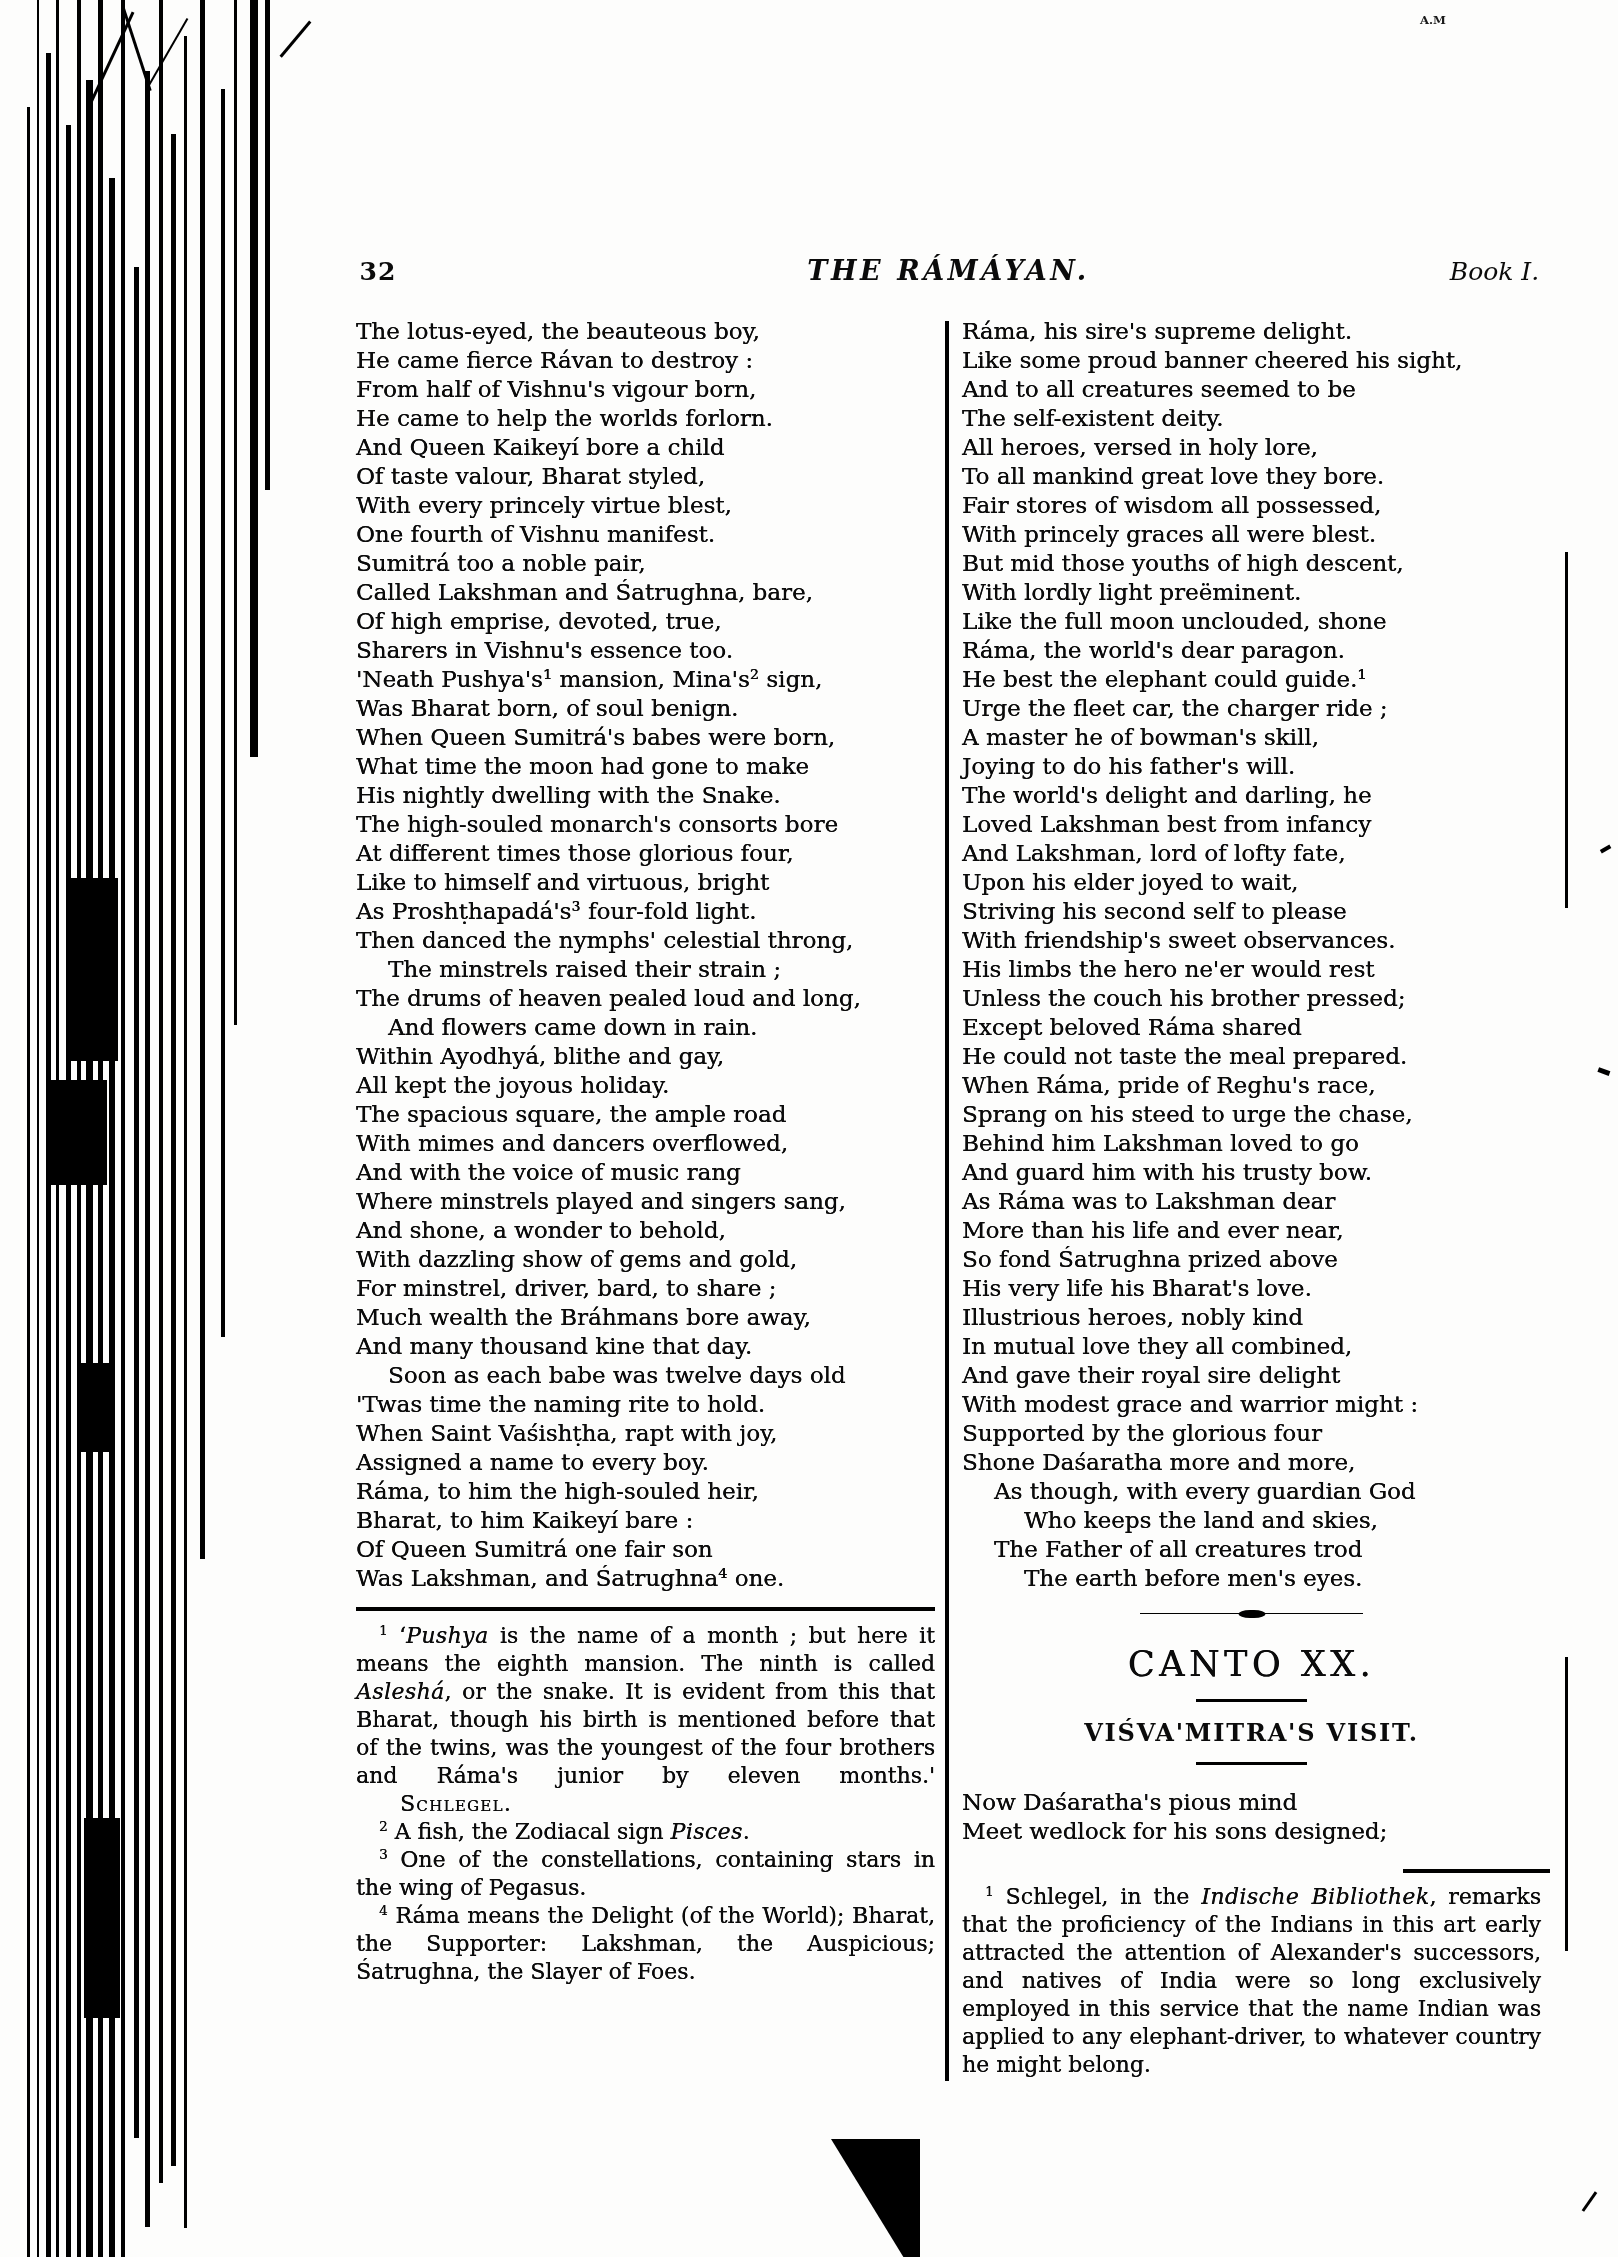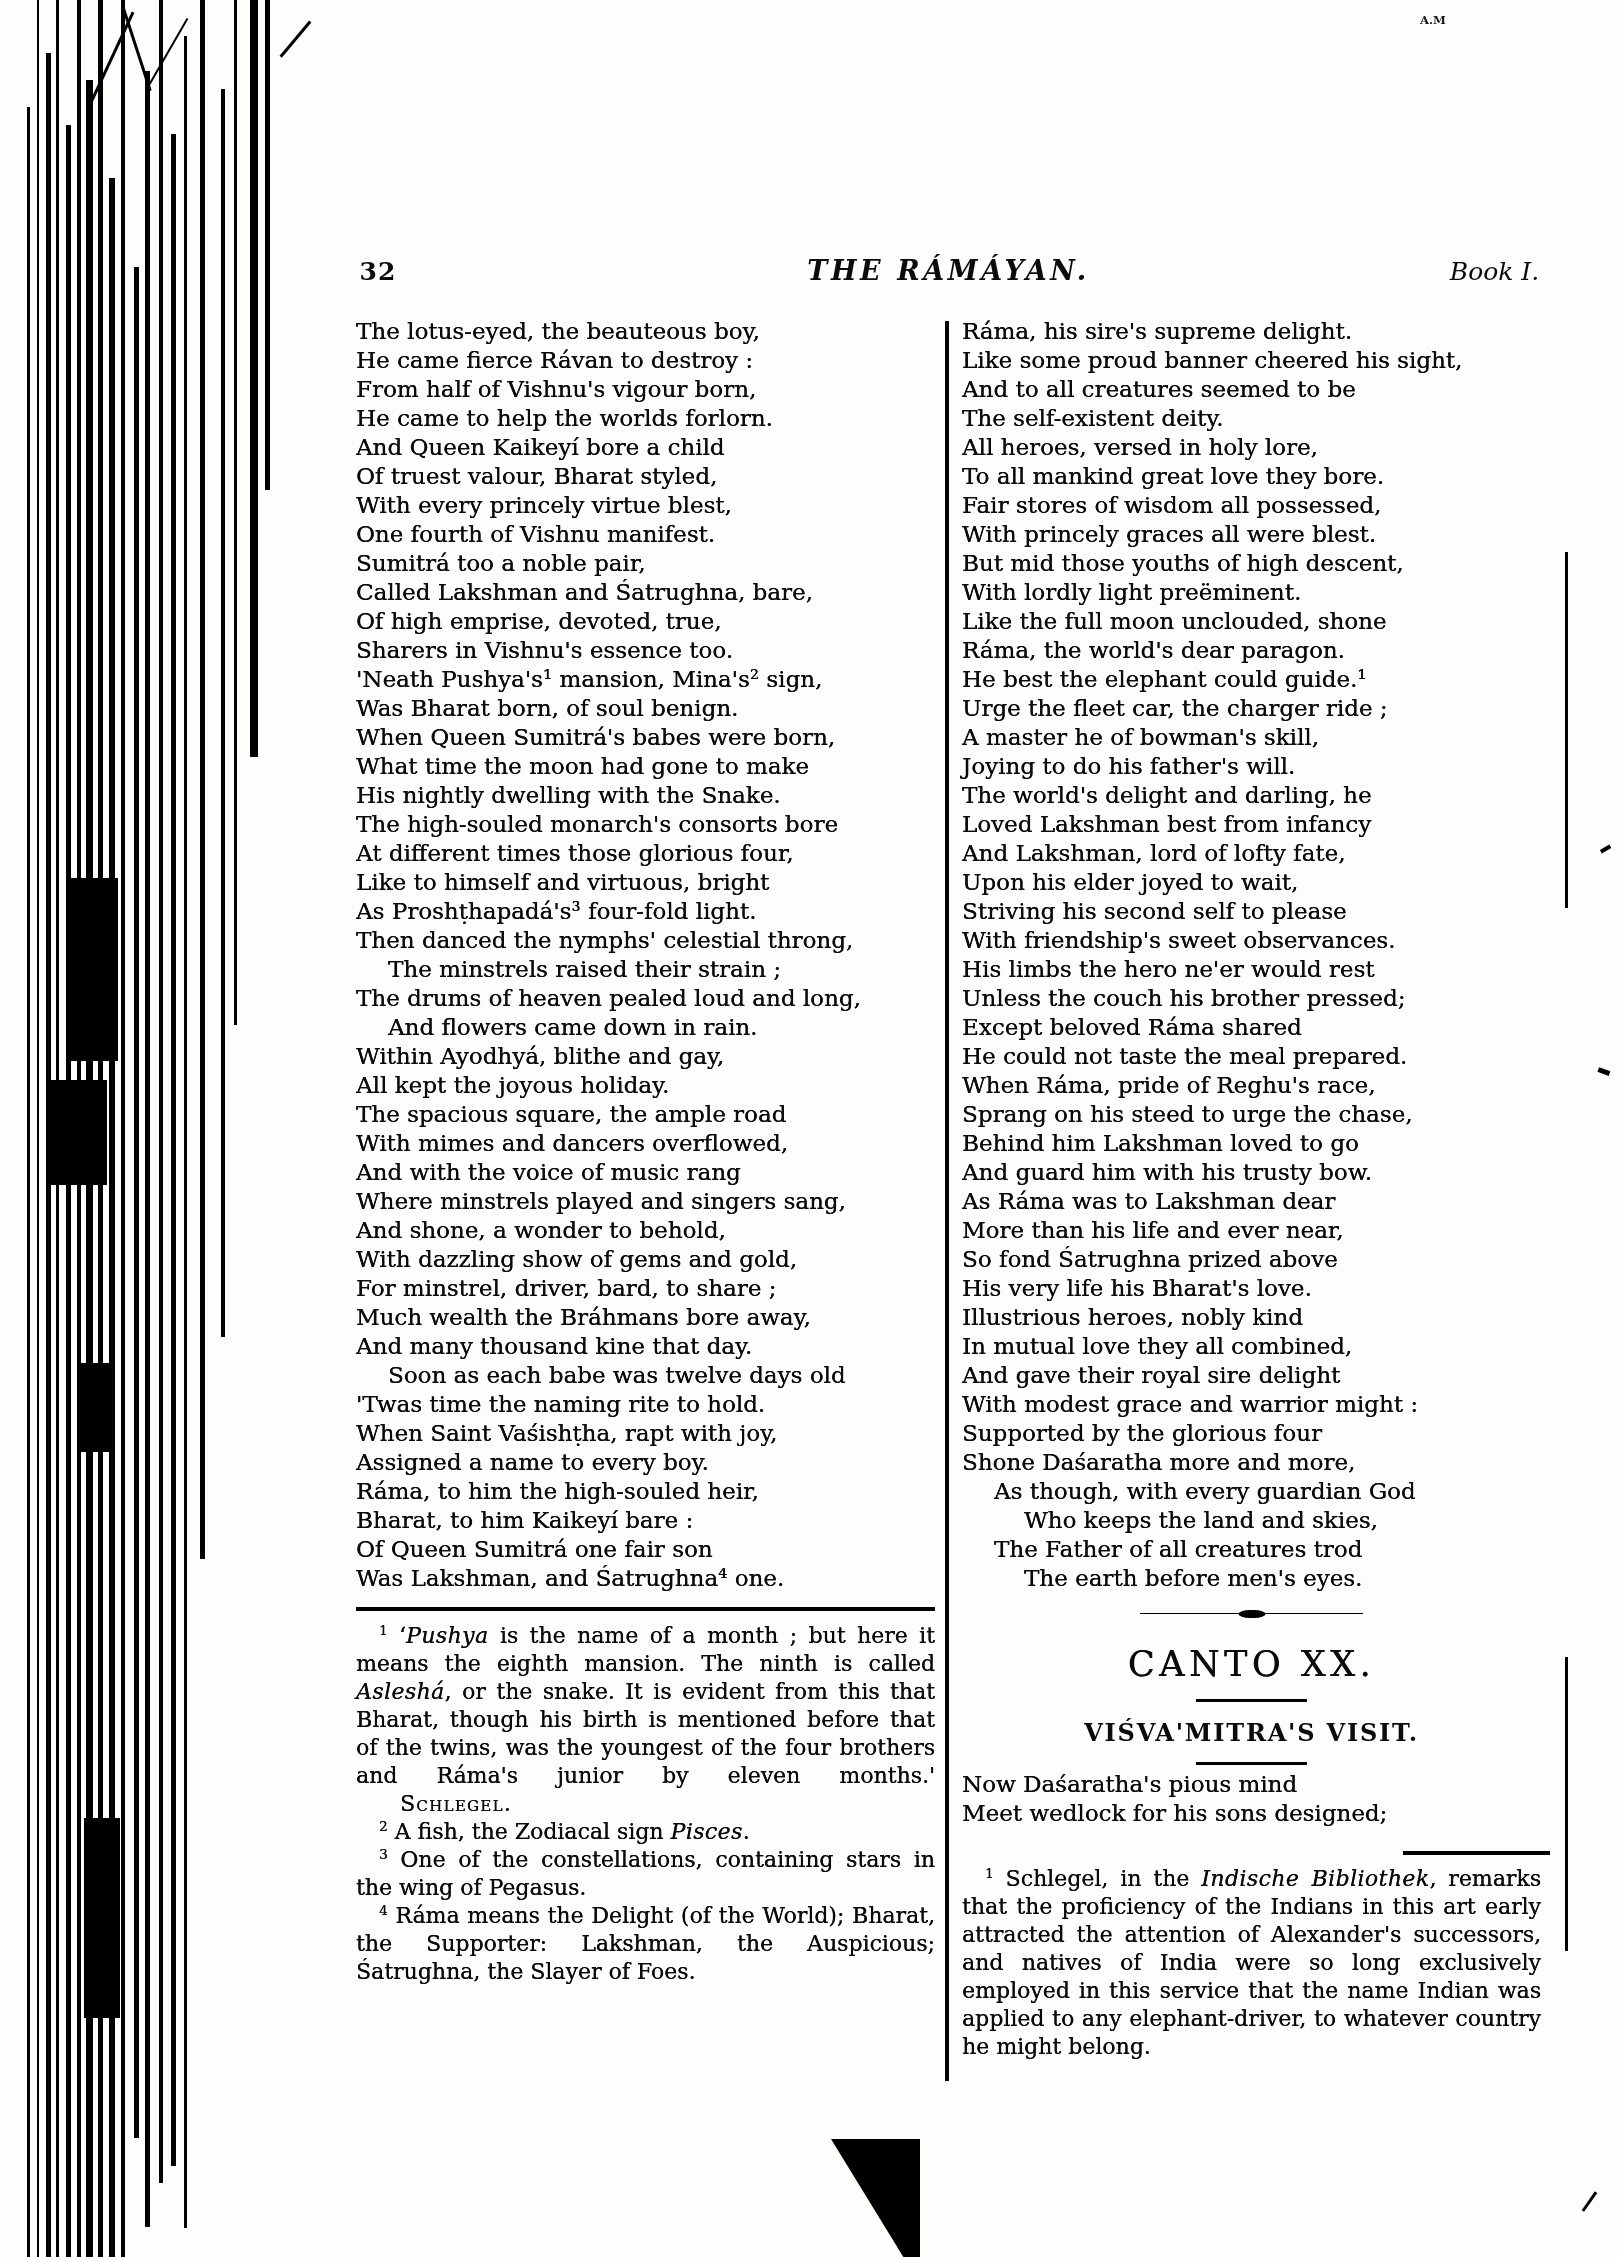--- a/index.html
+++ b/index.html
@@ -33,21 +33,21 @@
   .sc{font-variant:small-caps;letter-spacing:1.3px;margin-left:44px;}
   sup{font-size:0.62em;line-height:0;}
   
   .canto-rule{width:223px;height:1.8px;background:#000;margin:19.6px auto 0;position:relative;}
   .canto-rule::after{content:"";position:absolute;left:50%;top:-3.1px;transform:translateX(-50%);
       width:27px;height:8px;background:#000;border-radius:50% / 60%;}
   .canto-h{font-size:35px;font-weight:normal;text-align:center;letter-spacing:4.5px;margin:30px 0 0;
       text-shadow:0.3px 0 0 #000;}
   .mini-rule{width:111px;height:3.6px;background:#000;margin:14.3px auto 0;}
   .visit-h{font-size:24px;font-weight:bold;text-align:center;letter-spacing:1.8px;margin:16px 0 0;}
-  .canto-poem{margin-top:5px;}
+  .canto-poem{margin-top:23px;}
   
   .corner-mark{position:absolute;left:1404px;top:12.5px;font-size:11.6px;font-weight:bold;color:#1a1a1a;margin-left:16px;}
   .ink-triangle{position:absolute;left:831px;top:2139px;width:89px;height:119px;background:#000;
       clip-path:polygon(0 0,100% 0,100% 100%,82% 100%);}
 </style>
 </head>
 <body>
 
 <div class="page">
 
@@ -100,21 +100,21 @@
 
   <div class="colwrap">
 
     <div class="col-left">
       <div id="left-poem">
           <div class="pl">The lotus-eyed, the beauteous boy,</div>
           <div class="pl">He came fierce Rávan to destroy :</div>
           <div class="pl">From half of Vishnu's vigour born,</div>
           <div class="pl">He came to help the worlds forlorn.</div>
           <div class="pl">And Queen Kaikeyí bore a child</div>
-          <div class="pl">Of truest valour, Bharat styled,</div>
+          <div class="pl">Of taste valour, Bharat styled,</div>
           <div class="pl">With every princely virtue blest,</div>
           <div class="pl">One fourth of Vishnu manifest.</div>
           <div class="pl">Sumitrá too a noble pair,</div>
           <div class="pl">Called Lakshman and Śatrughna, bare,</div>
           <div class="pl">Of high emprise, devoted, true,</div>
           <div class="pl">Sharers in Vishnu's essence too.</div>
           <div class="pl">'Neath Pushya's¹ mansion, Mina's² sign,</div>
           <div class="pl">Was Bharat born, of soul benign.</div>
           <div class="pl">When Queen Sumitrá's babes were born,</div>
           <div class="pl">What time the moon had gone to make</div>

